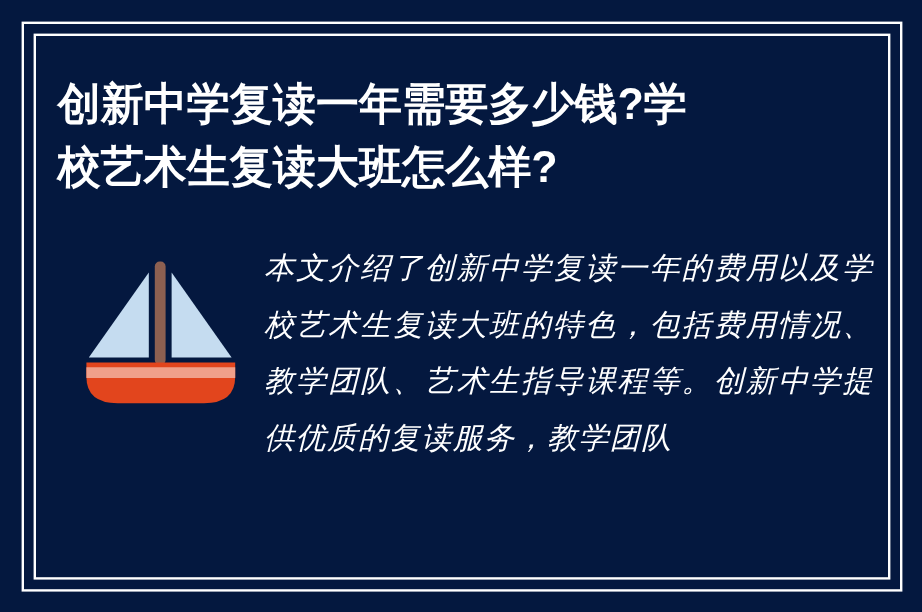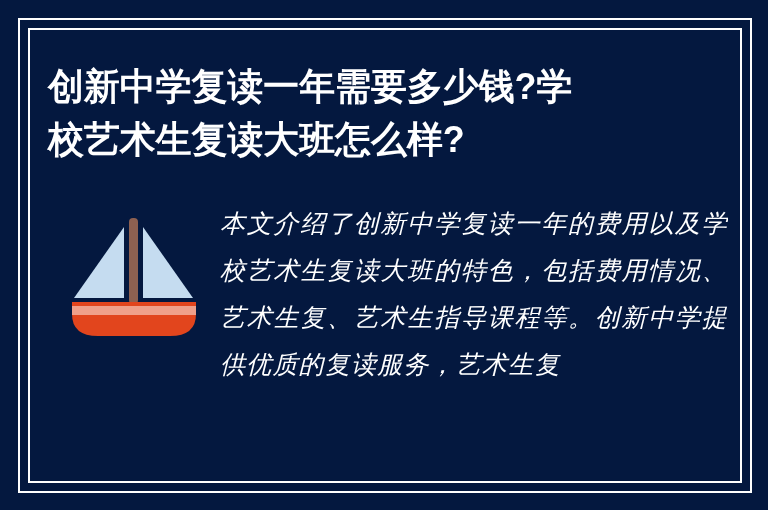--- a/index.html
+++ b/index.html
@@ -125,17 +125,17 @@
         <path d="M58 17 L58 88 L8 88 Z" fill="#c5dcf0"></path>
 
         <path d="M77 17 L77 88 L127 88 Z" fill="#c5dcf0"></path>
 
         <path d="M6 92 L130 92 L130 104 Q130 126 104 126 L32 126 Q6 126 6 104 Z" fill="#e2451d"></path>
 
         <path d="M6 96 L130 96 L130 105 L6 105 Z" fill="#f0a08a"></path>
       </svg>
     </div>
 
-    <div class="paragraph">本文介绍了创新中学复读一年的费用以及学校艺术生复读大班的特色，包括费用情况、艺术生复、艺术生指导课程等。创新中学提供优质的复读服务，艺术生复</div>
+    <div class="paragraph">本文介绍了创新中学复读一年的费用以及学校艺术生复读大班的特色，包括费用情况、教学团队、艺术生指导课程等。创新中学提供优质的复读服务，教学团队</div>
 
   </div>
 
 </div>
 
 </body></html>

